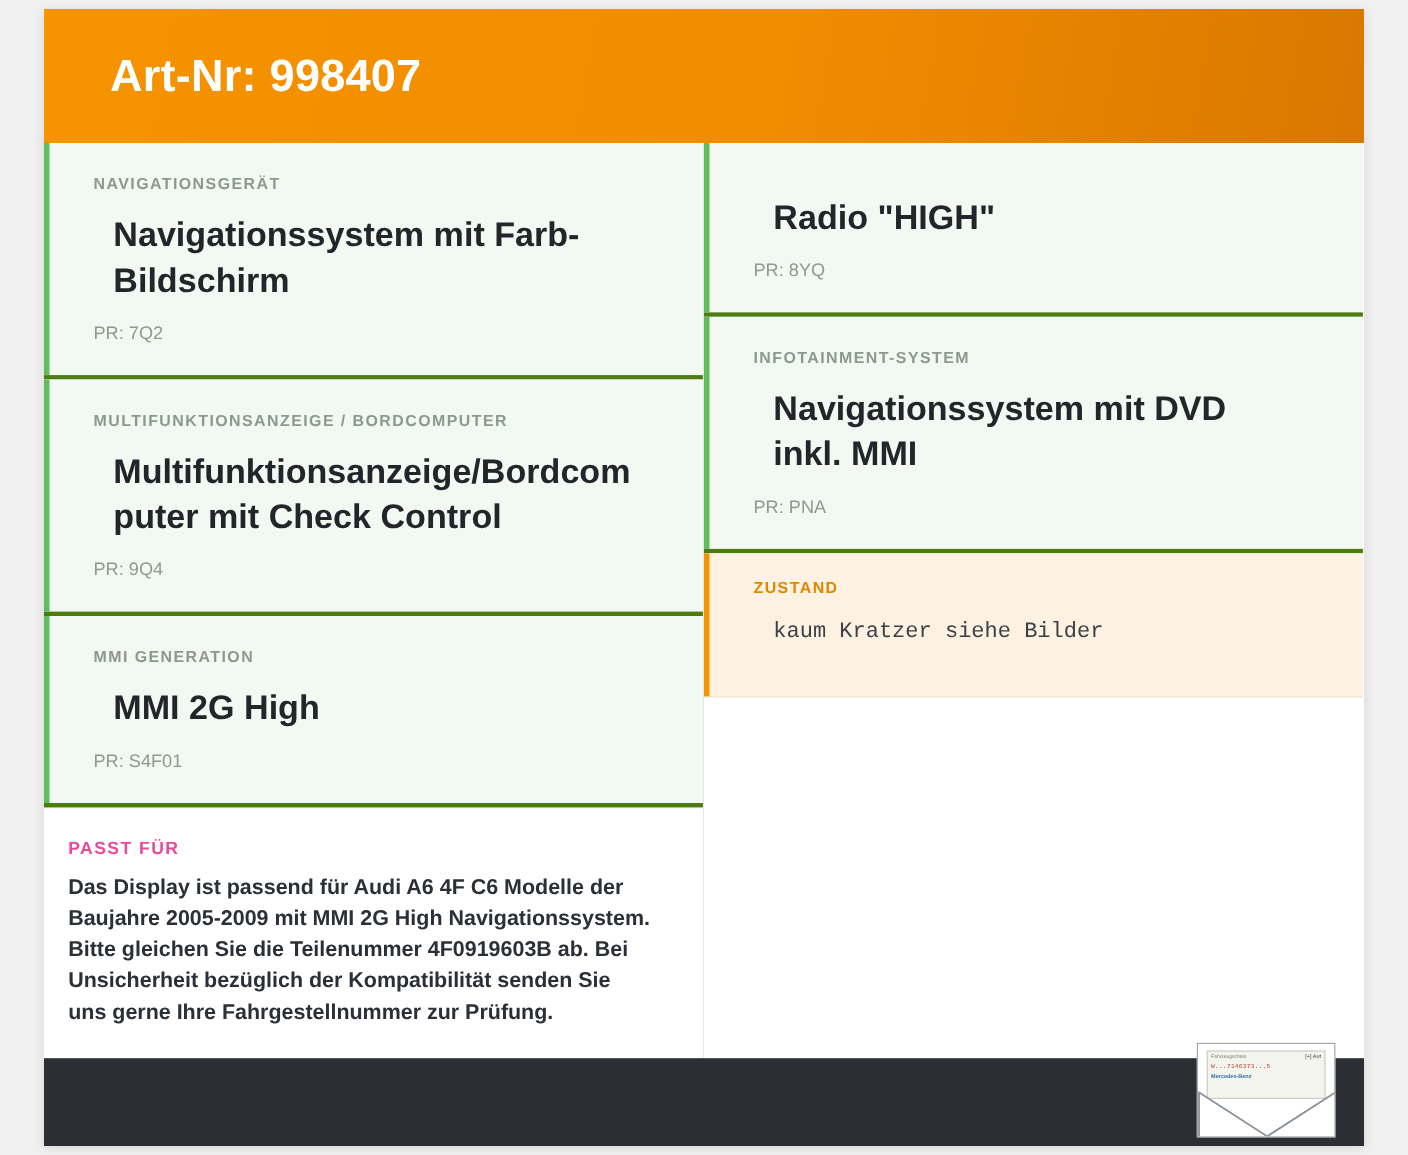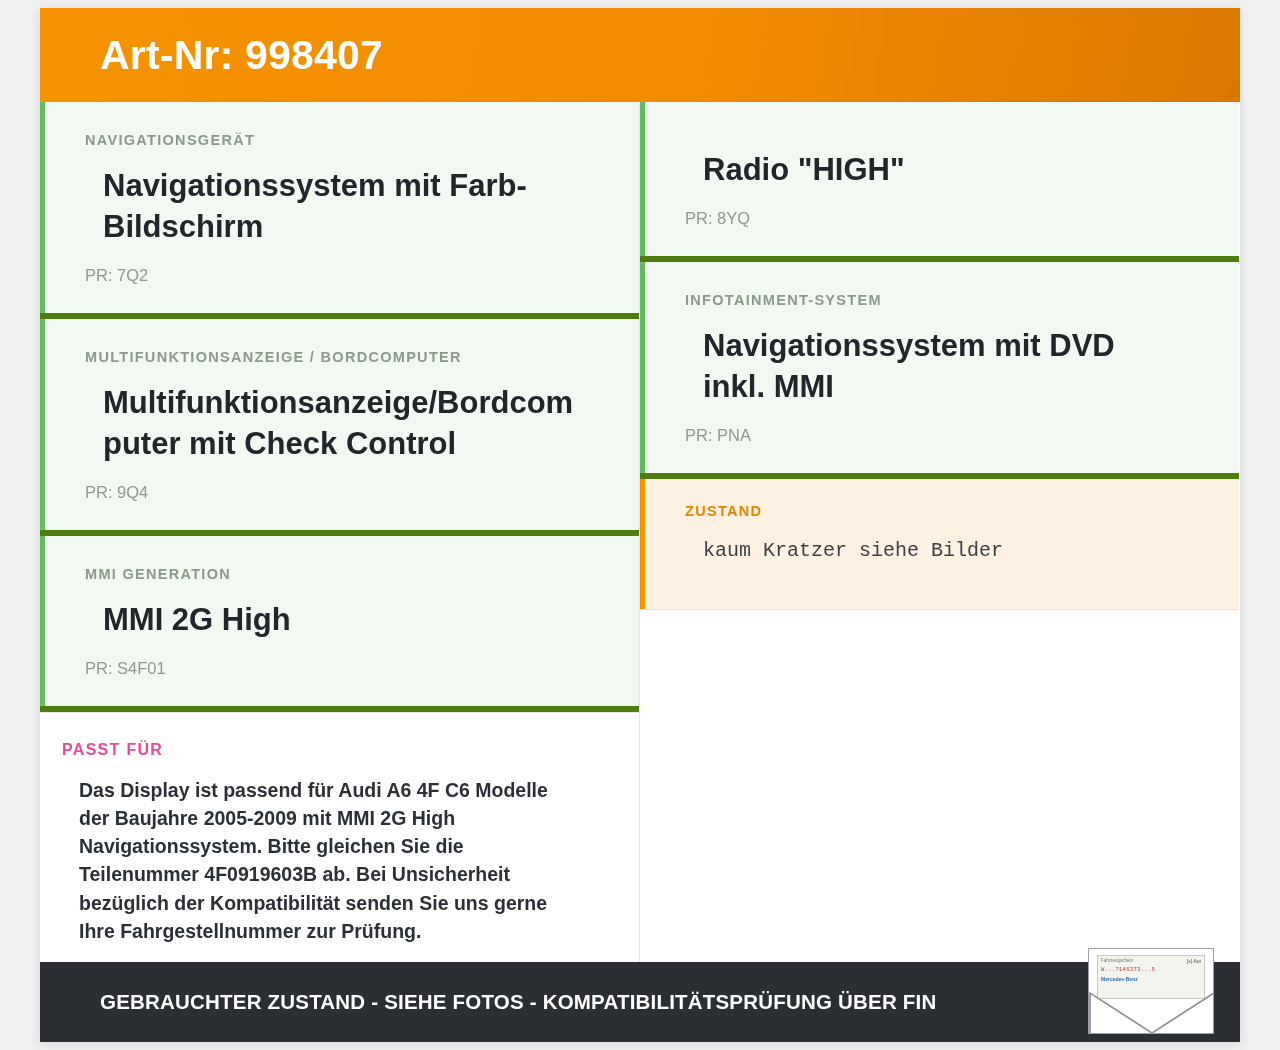--- a/index.html
+++ b/index.html
@@ -25,21 +25,21 @@
     width: 1200px;
     height: 1034px;
     background: #ffffff;
     box-shadow: 0 2px 10px rgba(0,0,0,0.10);
     overflow: hidden;
     display: flex;
     flex-direction: column;
   }
   
   .header {
-    height: 94px;
+    height: 122px;
     background: linear-gradient(100deg, #f59300 0%, #f28c00 55%, #d97800 100%);
     display: flex;
     align-items: center;
     padding: 0 0 0 60px;
     flex: 0 0 auto;
   }
   .header-title {
     color: #ffffff;
     font-size: 41px;
     font-weight: bold;
@@ -60,21 +60,21 @@
     width: 600px;
     border-right: 1px solid #e6e6e6;
   }
   .col-right {
     width: 599px;
   }
   .spec {
     position: relative;
     padding: 30px 40px 28px 45px;
     background: #f2f8f2;
-    border-bottom: 6px solid #4d7c0f;
+    border-bottom: 4px solid #4d7c0f;
   }
   .spec::before {
     content: "";
     position: absolute;
     left: 0;
     top: 0;
     bottom: 0;
     width: 5px;
     background: #62bb5d;
   }
@@ -127,21 +127,21 @@
     text-transform: uppercase;
     color: #ec4899;
     font-weight: bold;
     margin: 0 0 12px 0;
   }
   .fits-text {
     font-size: 19.5px;
     line-height: 1.45;
     color: #2b3036;
     font-weight: bold;
-    margin: 17px;
+    margin: 0;
   }
   .spacer { flex: 1 1 auto; background: #ffffff; }
   .col-right .spacer { border-left: none; }
   
   .footer {
     position: relative;
     height: 80px;
     background: #2b2f34;
     display: flex;
     align-items: center;
@@ -261,21 +261,20 @@
           <div class="spec-label">Zustand</div>
           <div class="spec-value">kaum Kratzer siehe Bilder</div>
         </div>
 
         <div class="spacer"></div>
       </div>
 
     </div>
 
     <div class="footer">
-      <div class="footer-text">GEBRAUCHTER ZUSTAND - SIEHE FOTOS - KOMPATIBILITÄTSPRÜFUNG ÜBER FIN</div>
 
       <div class="badge">
         <div class="letter">
           <span class="tiny">Fahrzeugschein</span>
           <span class="mono">W...7146373...5</span>
           <span class="brand">Mercedes-Benz</span>
           <span class="stamp">[+] Aut</span>
         </div>
         <svg width="126" height="86" viewBox="0 0 126 86">
           <path d="M1 44 L63 84 L125 44 L125 85 L1 85 Z" fill="#ffffff" stroke="#8d949b" stroke-width="1.4"></path>

